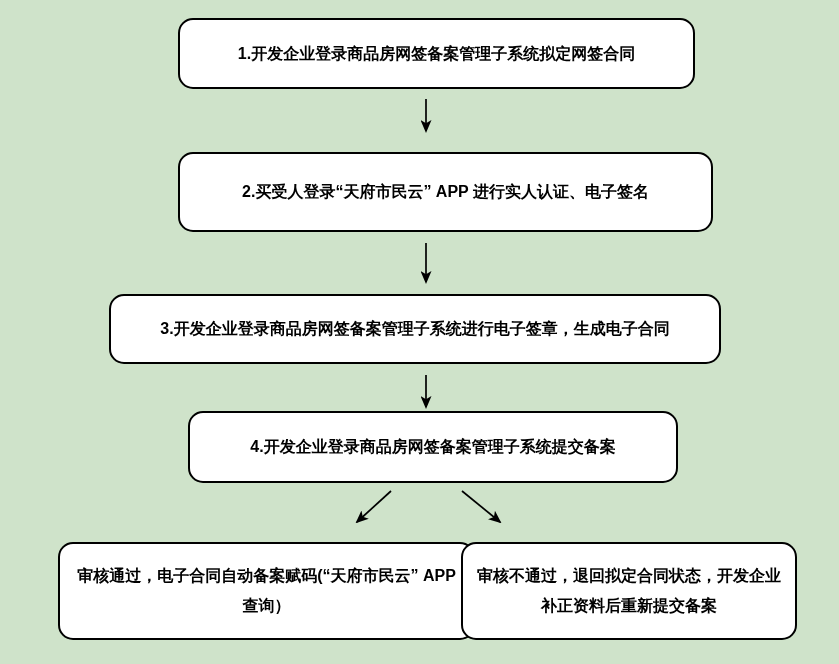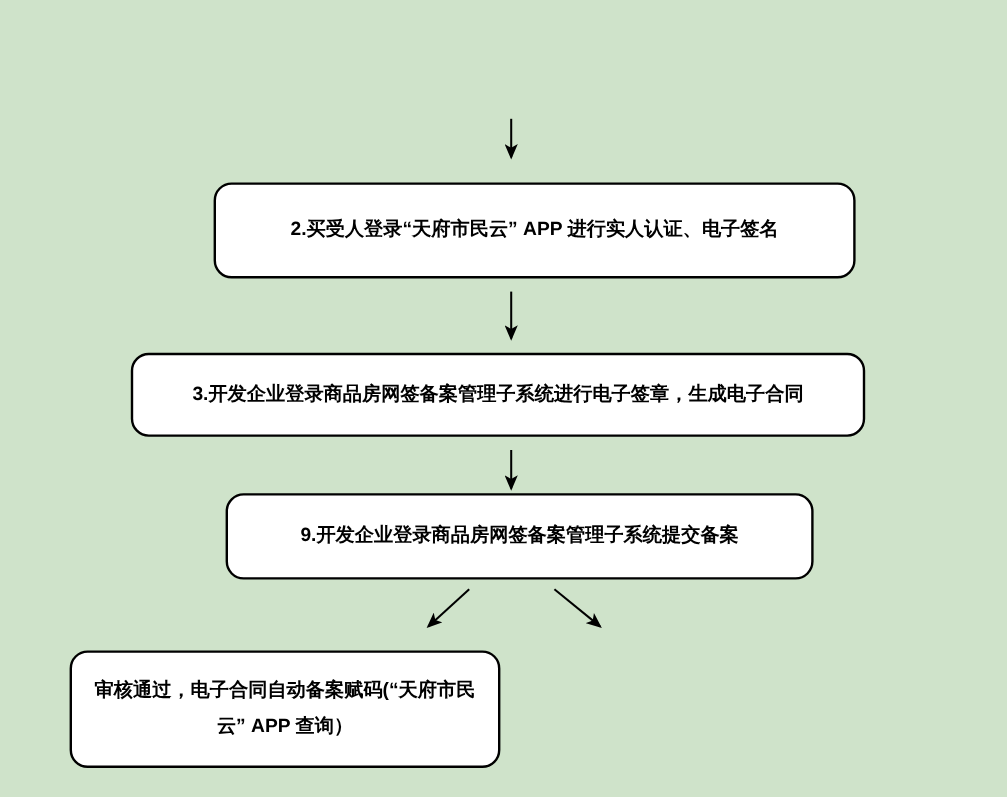--- a/index.html
+++ b/index.html
@@ -38,52 +38,58 @@
     color: var(--text, #000000);
     font-weight: bold;
     font-size: 16px;
     line-height: 30px;
     padding: 0 14px;
   }
   .node1 { left: 178px; top: 18px;  width: 517px; height: 71px; }
   .node2 { left: 160px; top: 152px; width: 535px; height: 80px; margin-left: 18px; }
   .node3 { left: 109px; top: 294px; width: 612px; height: 70px; }
   .node4 { left: 188px; top: 411px; width: 490px; height: 72px; }
-  .node5 { left: 58px;  top: 542px; width: 359px; height: 98px; }
+  .node5 { left: 58px;  top: 542px; width: 417px; height: 98px; }
   .node6 { left: 461px; top: 542px; width: 336px; height: 98px; }
 </style>
 </head>
 <body>
 
 <div class="canvas">
 
   <svg class="connectors" viewBox="0 0 839 664" xmlns="http://www.w3.org/2000/svg">
     <defs>
       <marker id="arrowhead" markerWidth="13" markerHeight="11" refX="11" refY="5.5" orient="auto" markerUnits="userSpaceOnUse">
         <path d="M0,0 L13,5.5 L0,11 L3.2,5.5 Z" fill="#000000"></path>
       </marker>
     </defs>
     <line x1="426" y1="99" x2="426" y2="131" stroke="#000000" stroke-width="1.7" marker-end="url(#arrowhead)"></line>
     <line x1="426" y1="243" x2="426" y2="282" stroke="#000000" stroke-width="1.7" marker-end="url(#arrowhead)"></line>
     <line x1="426" y1="375" x2="426" y2="407" stroke="#000000" stroke-width="1.7" marker-end="url(#arrowhead)"></line>
     <line x1="391" y1="491" x2="357" y2="522" stroke="#000000" stroke-width="1.7" marker-end="url(#arrowhead)"></line>
     <line x1="462" y1="491" x2="500" y2="522" stroke="#000000" stroke-width="1.7" marker-end="url(#arrowhead)"></line>
   </svg>
 
+  <div class="node node1">
+    <span>1.开发企业登录商品房网签备案管理子系统拟定网签合同</span>
+  </div>
 
   <div class="node node2">
     <span>2.买受人登录“天府市民云” APP 进行实人认证、电子签名</span>
   </div>
 
   <div class="node node3">
     <span>3.开发企业登录商品房网签备案管理子系统进行电子签章，生成电子合同</span>
   </div>
 
   <div class="node node4">
-    <span>9.开发企业登录商品房网签备案管理子系统提交备案</span>
+    <span>4.开发企业登录商品房网签备案管理子系统提交备案</span>
   </div>
 
   <div class="node node5">
     <span>审核通过，电子合同自动备案赋码(“天府市民云” APP 查询）</span>
   </div>
 
+  <div class="node node6">
+    <span>审核不通过，退回拟定合同状态，开发企业补正资料后重新提交备案</span>
+  </div>
 
 </div>
 
 </body></html>

